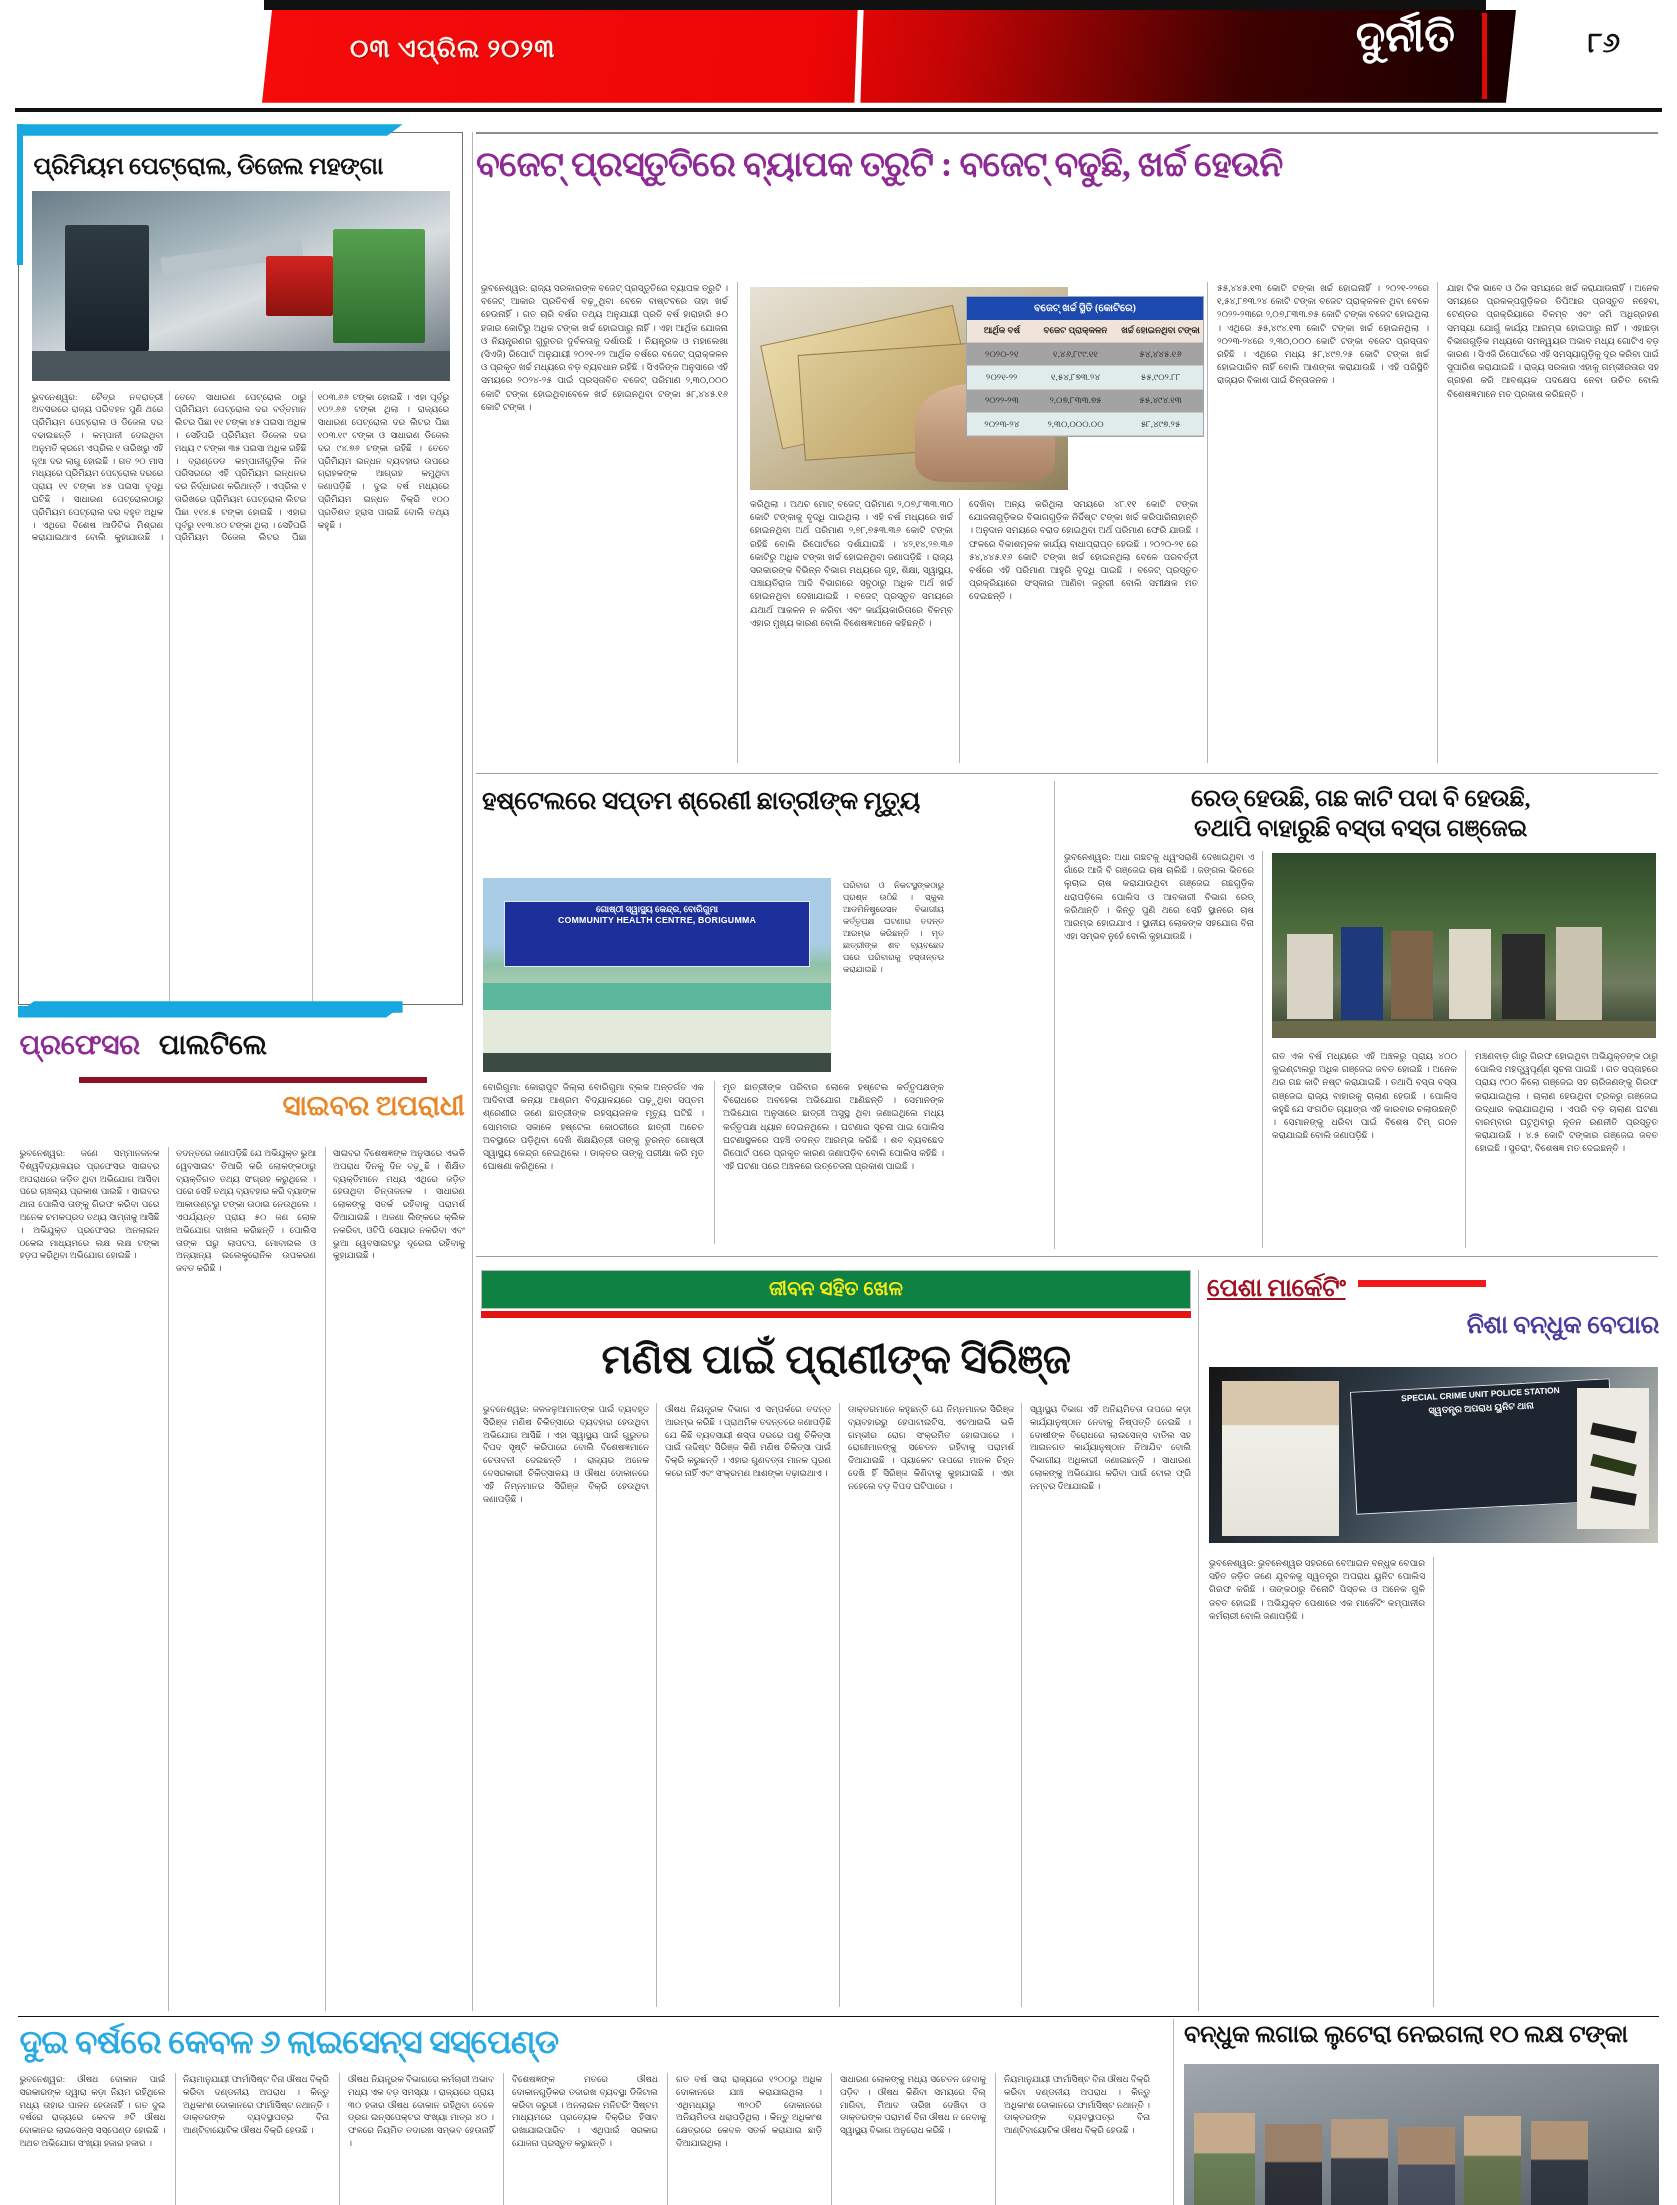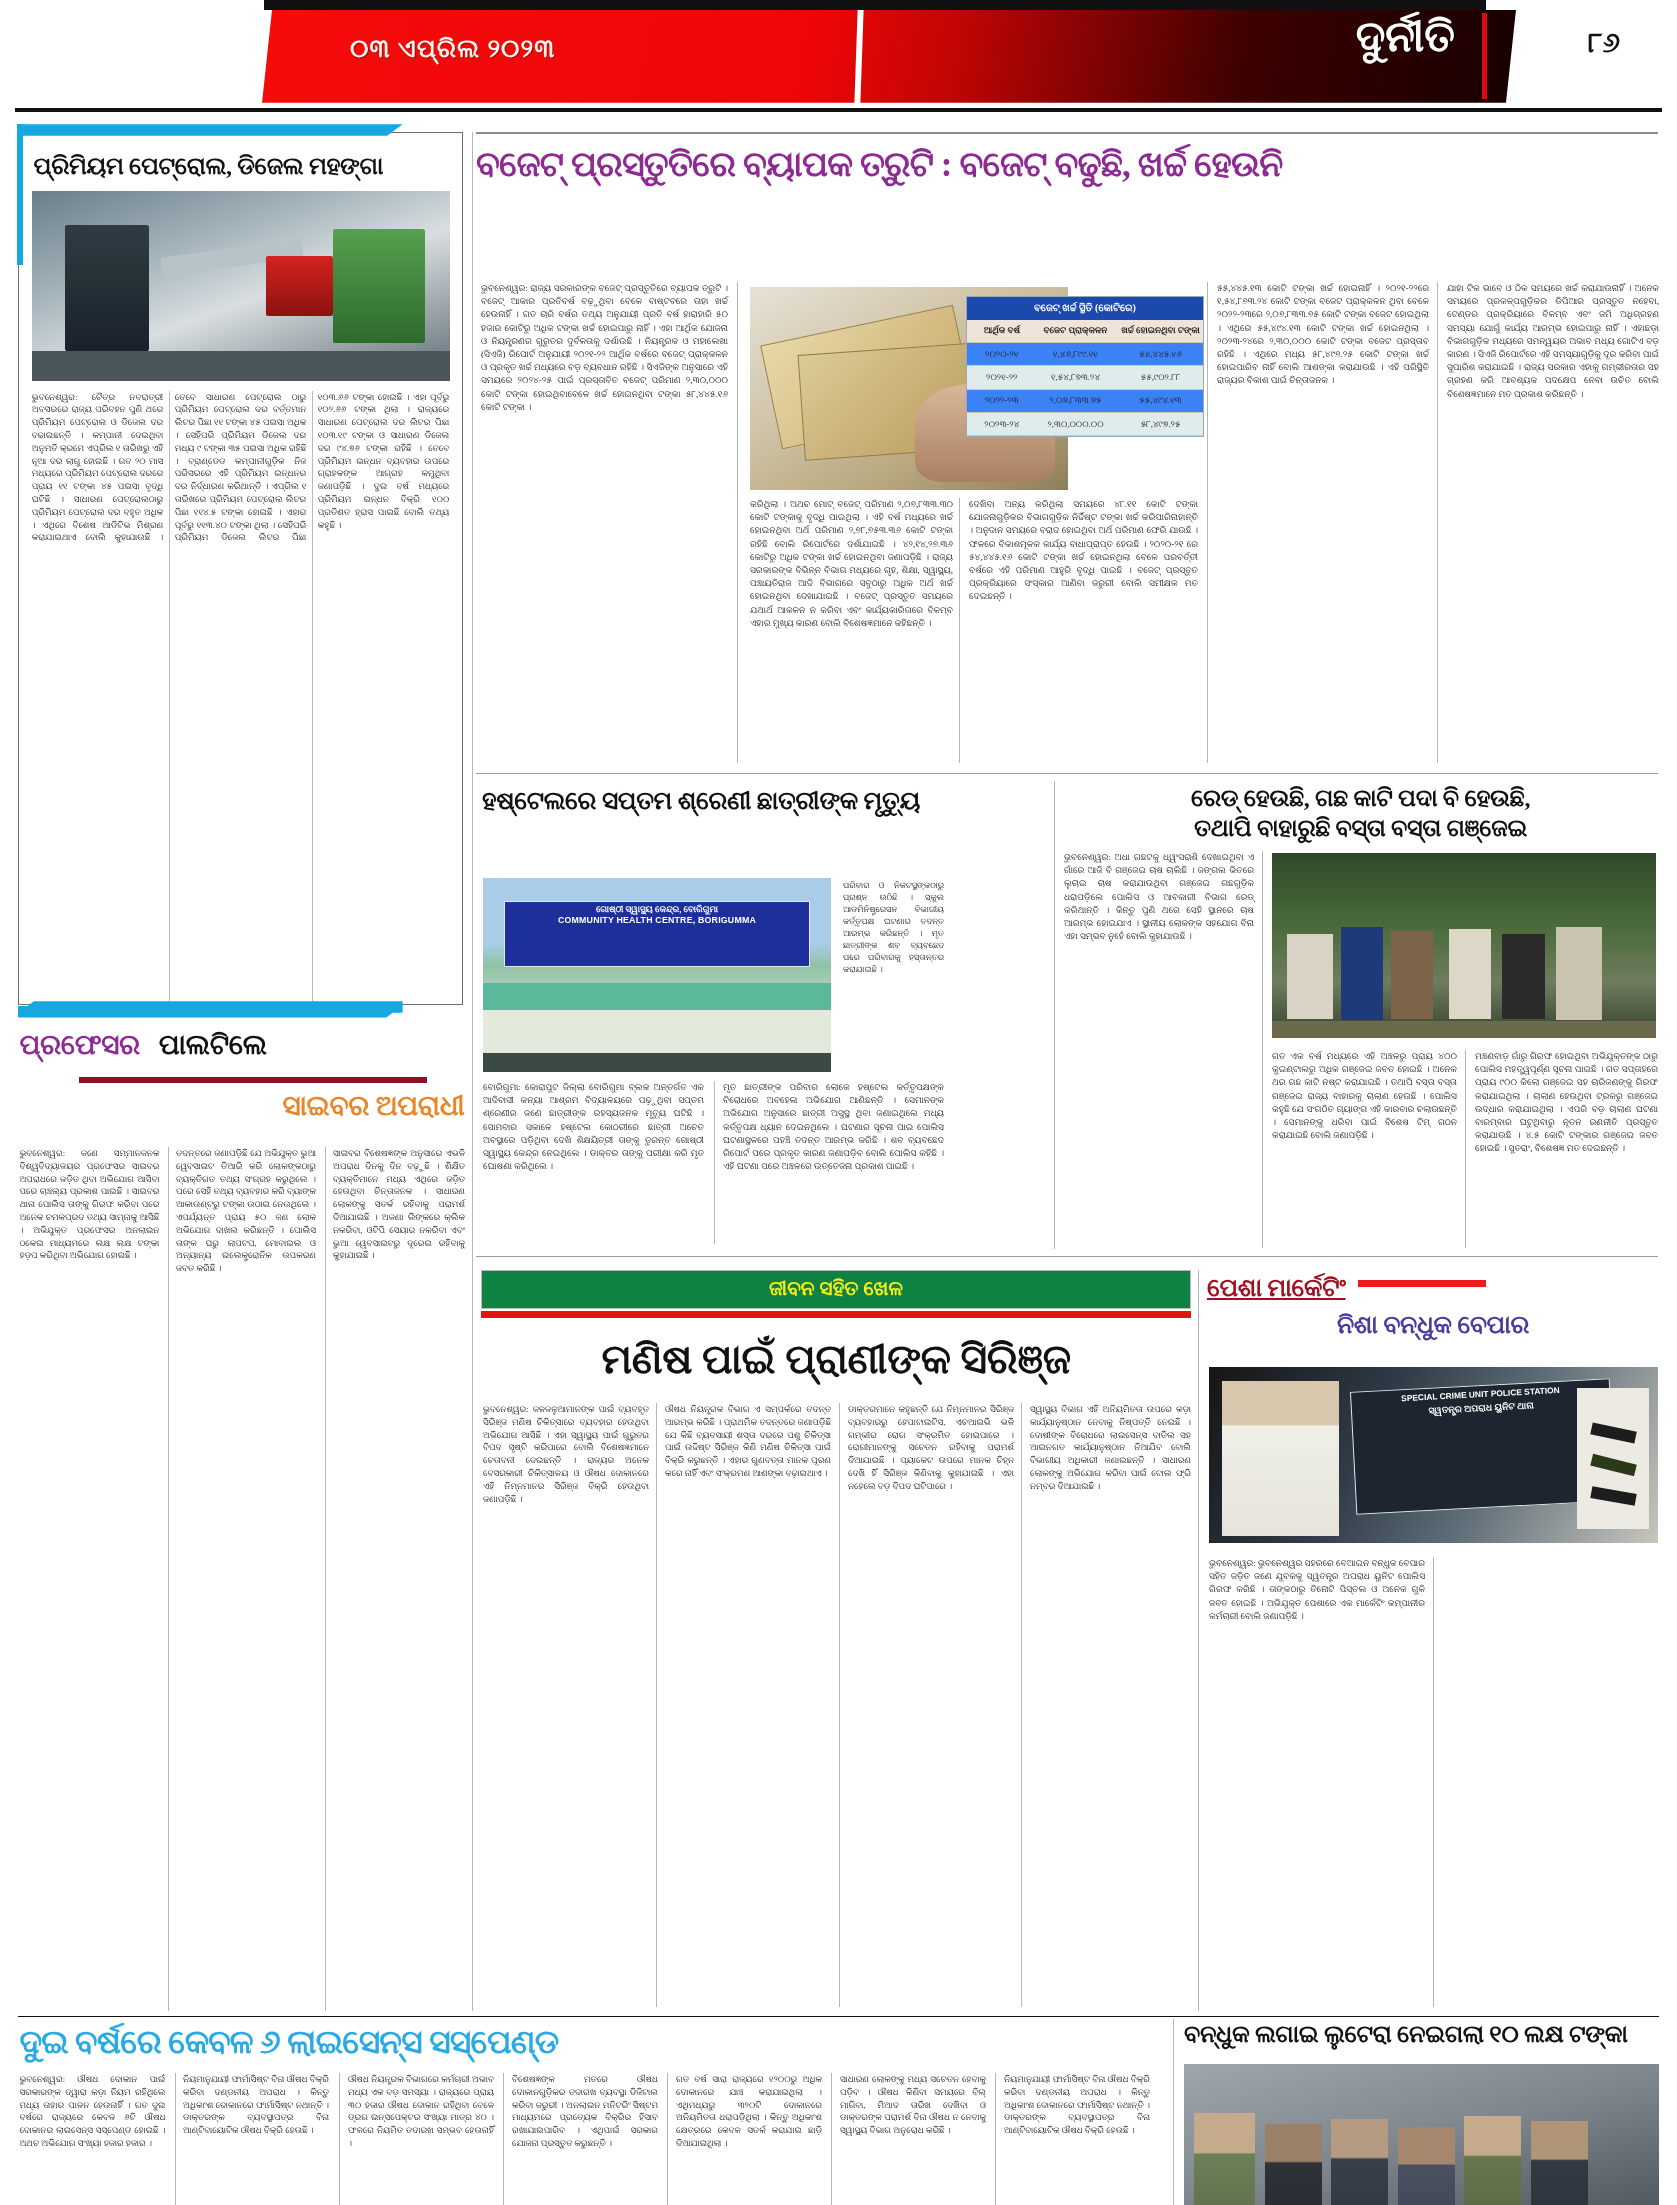--- a/index.html
+++ b/index.html
@@ -67,21 +67,21 @@
   
   .main-headline{
     position:absolute; left:476px; top:132px; width:1182px;
     font-size:35px; font-weight:bold; color:#8e2a94; font-family:"Liberation Serif", serif;
     letter-spacing:-0.9px; line-height:42px;
   }
   .hl-rule{ position:absolute; left:476px; top:132px; width:1182px; height:1.8px; background:#8d8d8d; }
 
   
   .budget-table{ position:absolute; left:966px; top:296px; width:238px;
-     border:0.9px solid #9aa7b5; background:#3b82f6; font-family:"Liberation Serif", serif; }
+     border:0.9px solid #9aa7b5; background:#a3a3a3; font-family:"Liberation Serif", serif; }
   .bt-title{ background:#1b49ad; color:#fff; text-align:center; font-size:10px; font-weight:bold; padding:5.3px 1.8px; }
   .bt-row{ display:flex; border-bottom:0.4px solid #cfc8bd; }
   .bt-row.head{ background:#efe3da; font-weight:bold; }
   .bt-row.alt{ background:#dfeceb; }
   .bt-cell{ flex:1; font-size:8.8px; padding:5.7px 2.6px; text-align:center; color:#1c1c1c; }
   .bt-cell:first-child{ flex:0 0 66px; text-align:center; padding-left:6.2px; }
 
   
   .sub-head{ font-family:"Liberation Serif", serif; font-weight:bold; color:#111; }
 
@@ -280,21 +280,21 @@
   <div class="body-col" style="position:absolute;left:848px;top:1403px;width:166px;height:604px;font-size:8.8px;line-height:12.8px;">ଡାକ୍ତରମାନେ କହୁଛନ୍ତି ଯେ ନିମ୍ନମାନର ସିରିଞ୍ଜ ବ୍ୟବହାରରୁ ହେପାଟାଇଟିସ, ଏଚଆଇଭି ଭଳି ଗମ୍ଭୀର ରୋଗ ସଂକ୍ରମିତ ହୋଇପାରେ । ରୋଗୀମାନଙ୍କୁ ସଚେତନ ରହିବାକୁ ପରାମର୍ଶ ଦିଆଯାଇଛି । ପ୍ୟାକେଟ ଉପରେ ମାନକ ଚିହ୍ନ ଦେଖି ହିଁ ସିରିଞ୍ଜ କିଣିବାକୁ କୁହାଯାଇଛି । ଏହା ନହେଲେ ବଡ଼ ବିପଦ ଘଟିପାରେ ।</div>
   <div class="vline" style="left:1021px;top:1403px;height:604px;"></div>
   <div class="body-col" style="position:absolute;left:1030px;top:1403px;width:161px;height:604px;font-size:8.8px;line-height:12.8px;">ସ୍ୱାସ୍ଥ୍ୟ ବିଭାଗ ଏହି ଅନିୟମିତତା ଉପରେ କଡ଼ା କାର୍ଯ୍ୟାନୁଷ୍ଠାନ ନେବାକୁ ନିଷ୍ପତ୍ତି ନେଇଛି । ଦୋଷୀଙ୍କ ବିରୋଧରେ ଲାଇସେନ୍ସ ବାତିଲ ସହ ଆଇନଗତ କାର୍ଯ୍ୟାନୁଷ୍ଠାନ ନିଆଯିବ ବୋଲି ବିଭାଗୀୟ ଅଧିକାରୀ ଜଣାଇଛନ୍ତି । ସାଧାରଣ ଲୋକଙ୍କୁ ଅଭିଯୋଗ କରିବା ପାଇଁ ଟୋଲ ଫ୍ରି ନମ୍ବର ଦିଆଯାଇଛି ।</div>
 
   <div class="vline" style="left:1198px;top:1270px;height:741px;"></div>
 
   <div style="position:absolute;left:1207px;top:1274px;width:452px;">
     <span class="darkred-hd od" style="font-size:25px;font-weight:bold;letter-spacing:-0.4px;text-decoration:underline;">ପେଶା ମାର୍କେଟିଂ</span>
     <span class="dash-red"></span>
   </div>
-  <div class="violet-hd od" style="position:absolute;left:1207px;top:1311px;width:452px;font-size:25px;font-weight:bold;text-align:center;letter-spacing:-0.4px;">ନିଶା ବନ୍ଧୁକ ବେପାର</div>
+  <div class="violet-hd od" style="position:absolute;left:1207px;top:1311px;width:452px;font-size:25px;font-weight:bold;text-align:right;letter-spacing:-0.4px;">ନିଶା ବନ୍ଧୁକ ବେପାର</div>
 
   <div class="photo ph-scu" style="position:absolute;left:1209px;top:1367px;width:449px;height:176px;">
     <div style="position:absolute;left:3%;top:8%;width:26%;height:88%;background:linear-gradient(180deg,#d9c7ad 0%,#d9c7ad 28%,#efefe8 29%,#e6e4da 100%);"></div>
     <div class="sign" style="left:32%;top:10%;width:58%;height:70%;background:#1d2630;padding:3.5px 2.6px;transform:rotate(-3deg);">
       <div style="font-size:8.4px;line-height:1.1;">SPECIAL CRIME UNIT POLICE STATION</div>
       <div class="od" style="font-size:9.3px;margin-top:4px;">ସ୍ୱତନ୍ତ୍ର ଅପରାଧ ୟୁନିଟ ଥାନା</div>
       <div style="font-size:5.3px;color:#59d06b;margin-top:5.3px;">&nbsp;</div>
     </div>
     <div style="position:absolute;right:2%;top:12%;width:16%;height:80%;background:#eceae2;"></div>
     <div style="position:absolute;right:5%;top:34%;width:10%;height:7%;background:#1d1d1d;transform:rotate(12deg);"></div>

